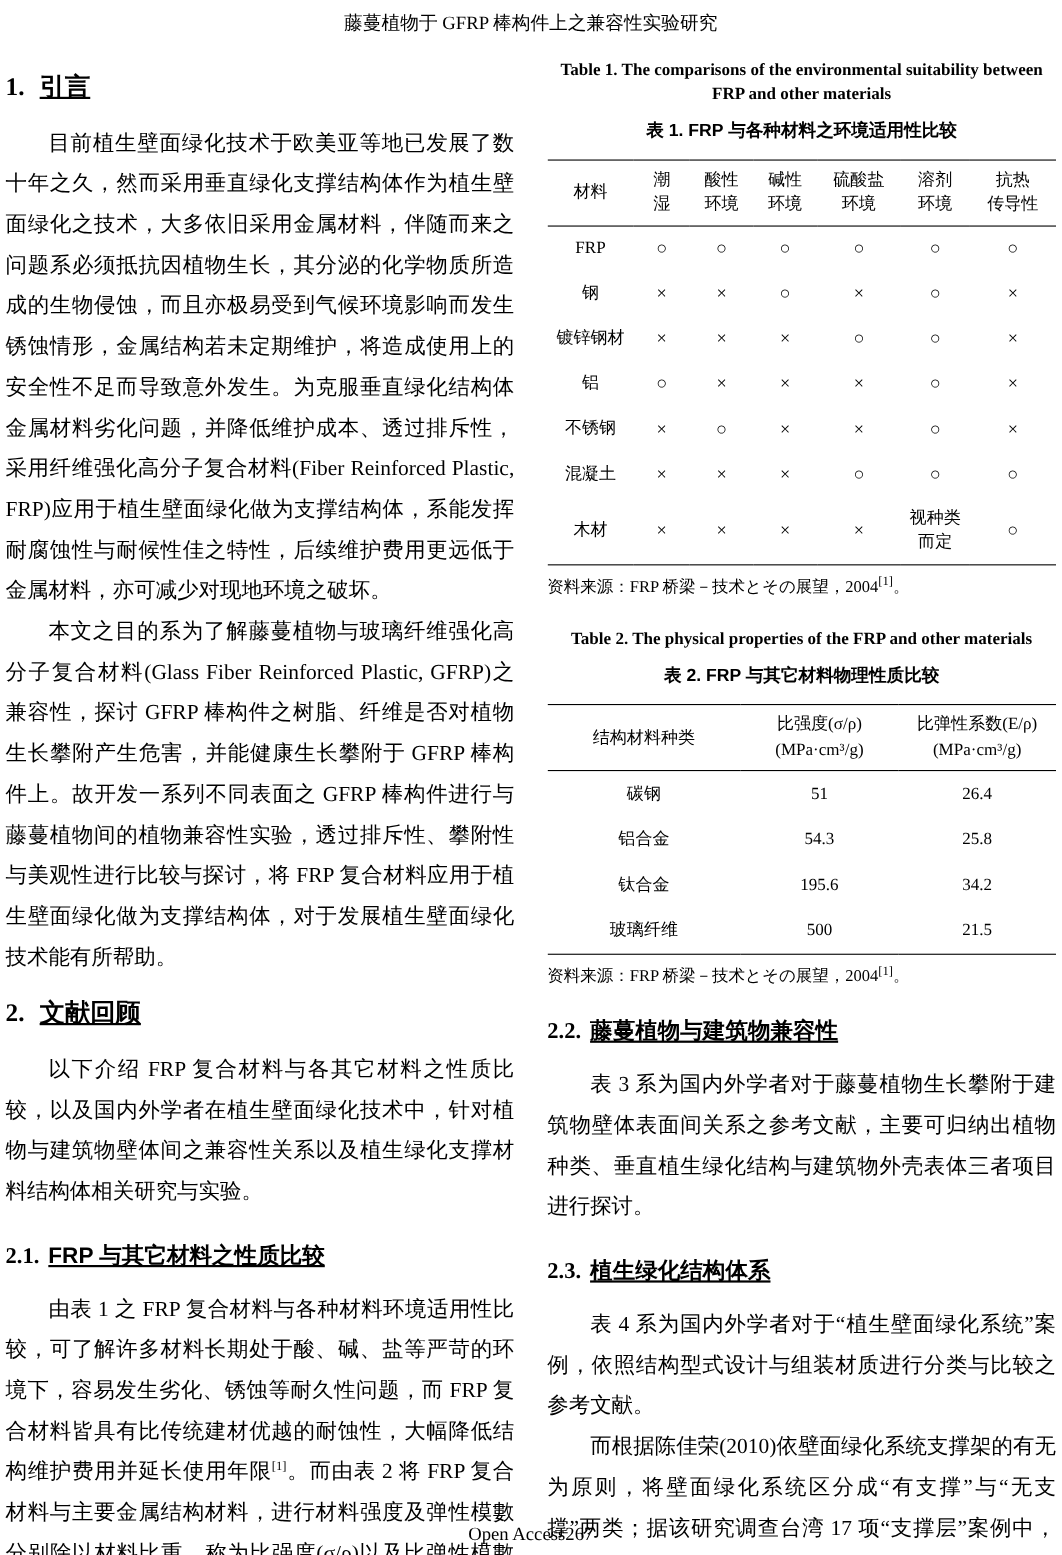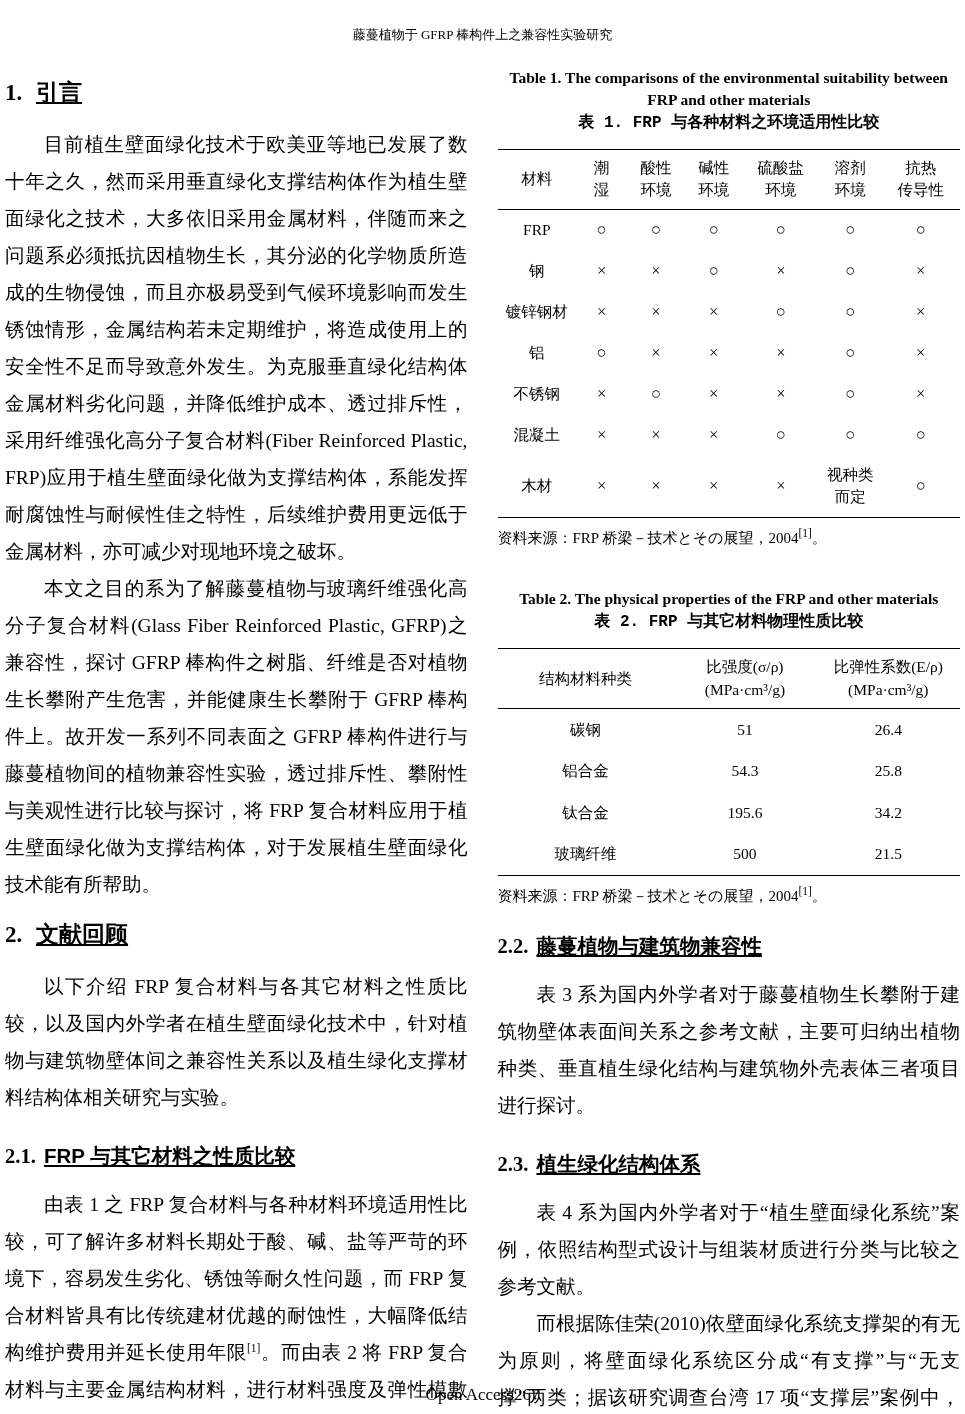--- a/index.html
+++ b/index.html
@@ -7,22 +7,22 @@
   .page{
     position:relative;
     width:965px;height:1414px;
     background:#ffffff;
     color:#000;
     font-family:"Liberation Serif","DejaVu Serif",serif;
     overflow:hidden;
   }
   .header{
     text-align:center;
-    padding-top:23px;
-    font-size:13px;
+    padding-top:9px;
+    font-size:17px;
     line-height:24px;
   }
   .columns{
     display:flex;
     gap:30px;
     padding:0 5px;
     margin-top:14px;
   }
   .col{flex:1 1 0;min-width:0;}
   .h1{
@@ -52,22 +52,22 @@
     font-size:11.5px;
     line-height:0;
     vertical-align:super;
   }
   .cap{
     text-align:center;
     font-weight:bold;
     margin:6px 8px 0 8px;
   }
   .cap-en{font-size:15.5px;line-height:22px;font-family:"Liberation Serif","DejaVu Serif",serif;}
-  .cap-zh{font-size:16px;line-height:25px;margin-top:0;font-family:Liberation Mono, monospace;}
-  .cap-gap{margin-top:40px;}
+  .cap-zh{font-size:16px;line-height:25px;margin-top:10px;font-family:Liberation Sans, sans-serif;}
+  .cap-gap{margin-top:26px;}
   table.dtable{
     width:100%;
     border-collapse:collapse;
     margin-top:13px;
     border-top:1.5px solid #000;
     border-bottom:1.5px solid #000;
   }
   table.dtable th,table.dtable td{
     text-align:center;
     vertical-align:middle;

